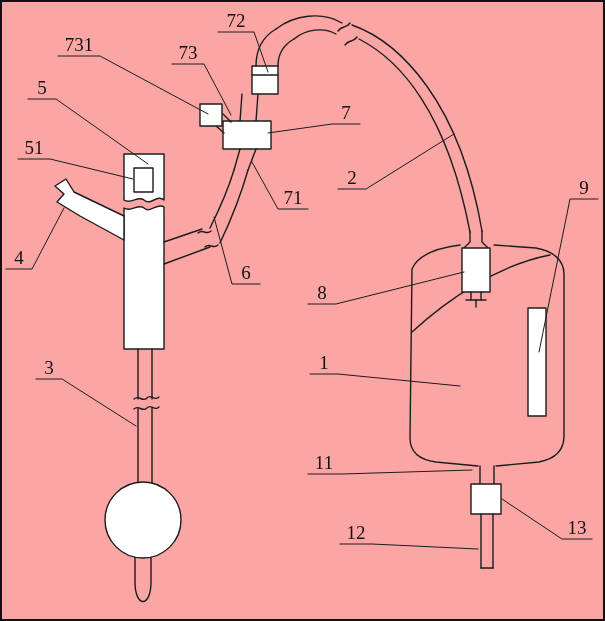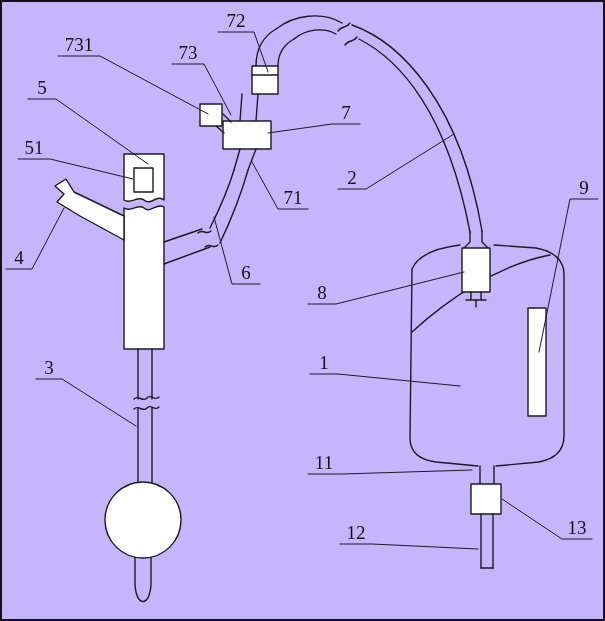--- a/index.html
+++ b/index.html
@@ -7,21 +7,21 @@
     padding: 0;
     background: #ffffff;
     font-family: "Liberation Serif", serif;
   }
   .figure-wrap {
     position: relative;
     width: 605px;
     height: 621px;
     box-sizing: border-box;
     border: 2px solid #111;
-    background: #c4b5fd;
+    background: #fca5a5;
     overflow: hidden;
   }
   svg { display: block; }
   .part {
     stroke: #1c1c1c;
     stroke-width: 1.4;
     fill: none;
     stroke-linecap: round;
     stroke-linejoin: round;
   }

